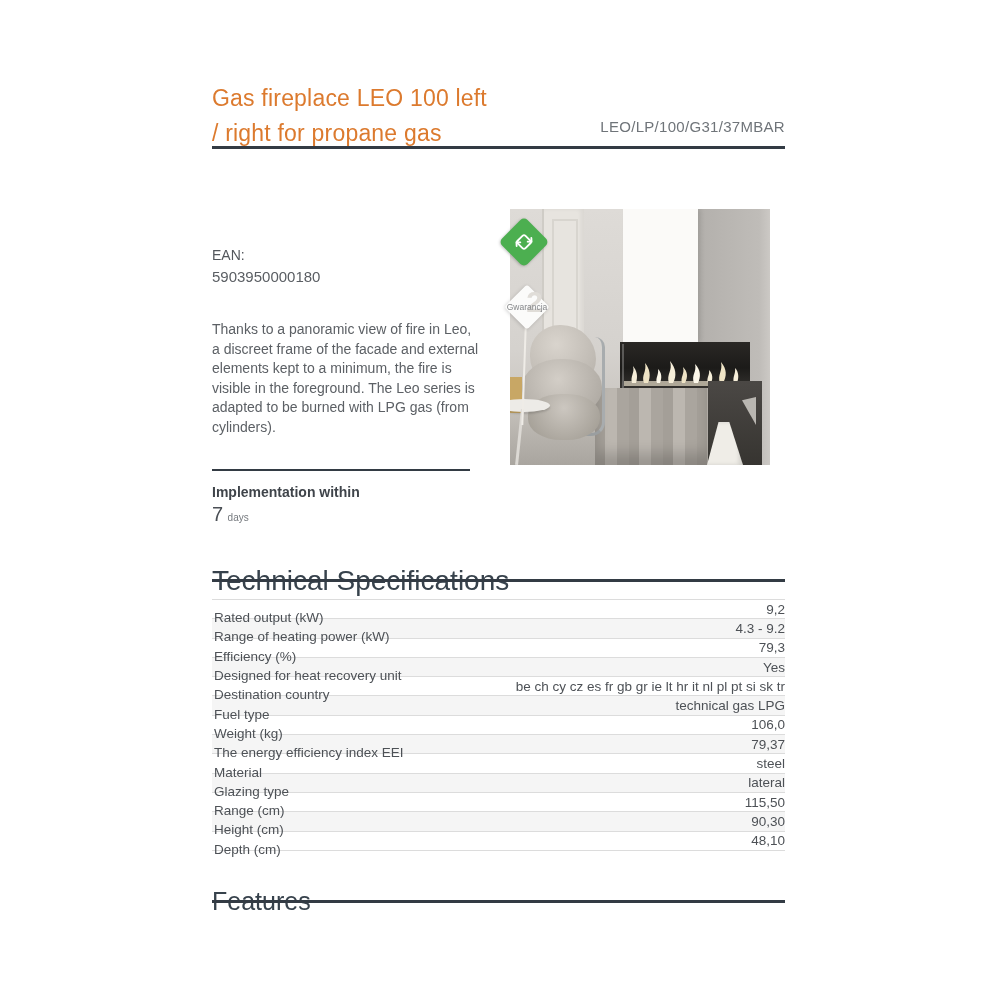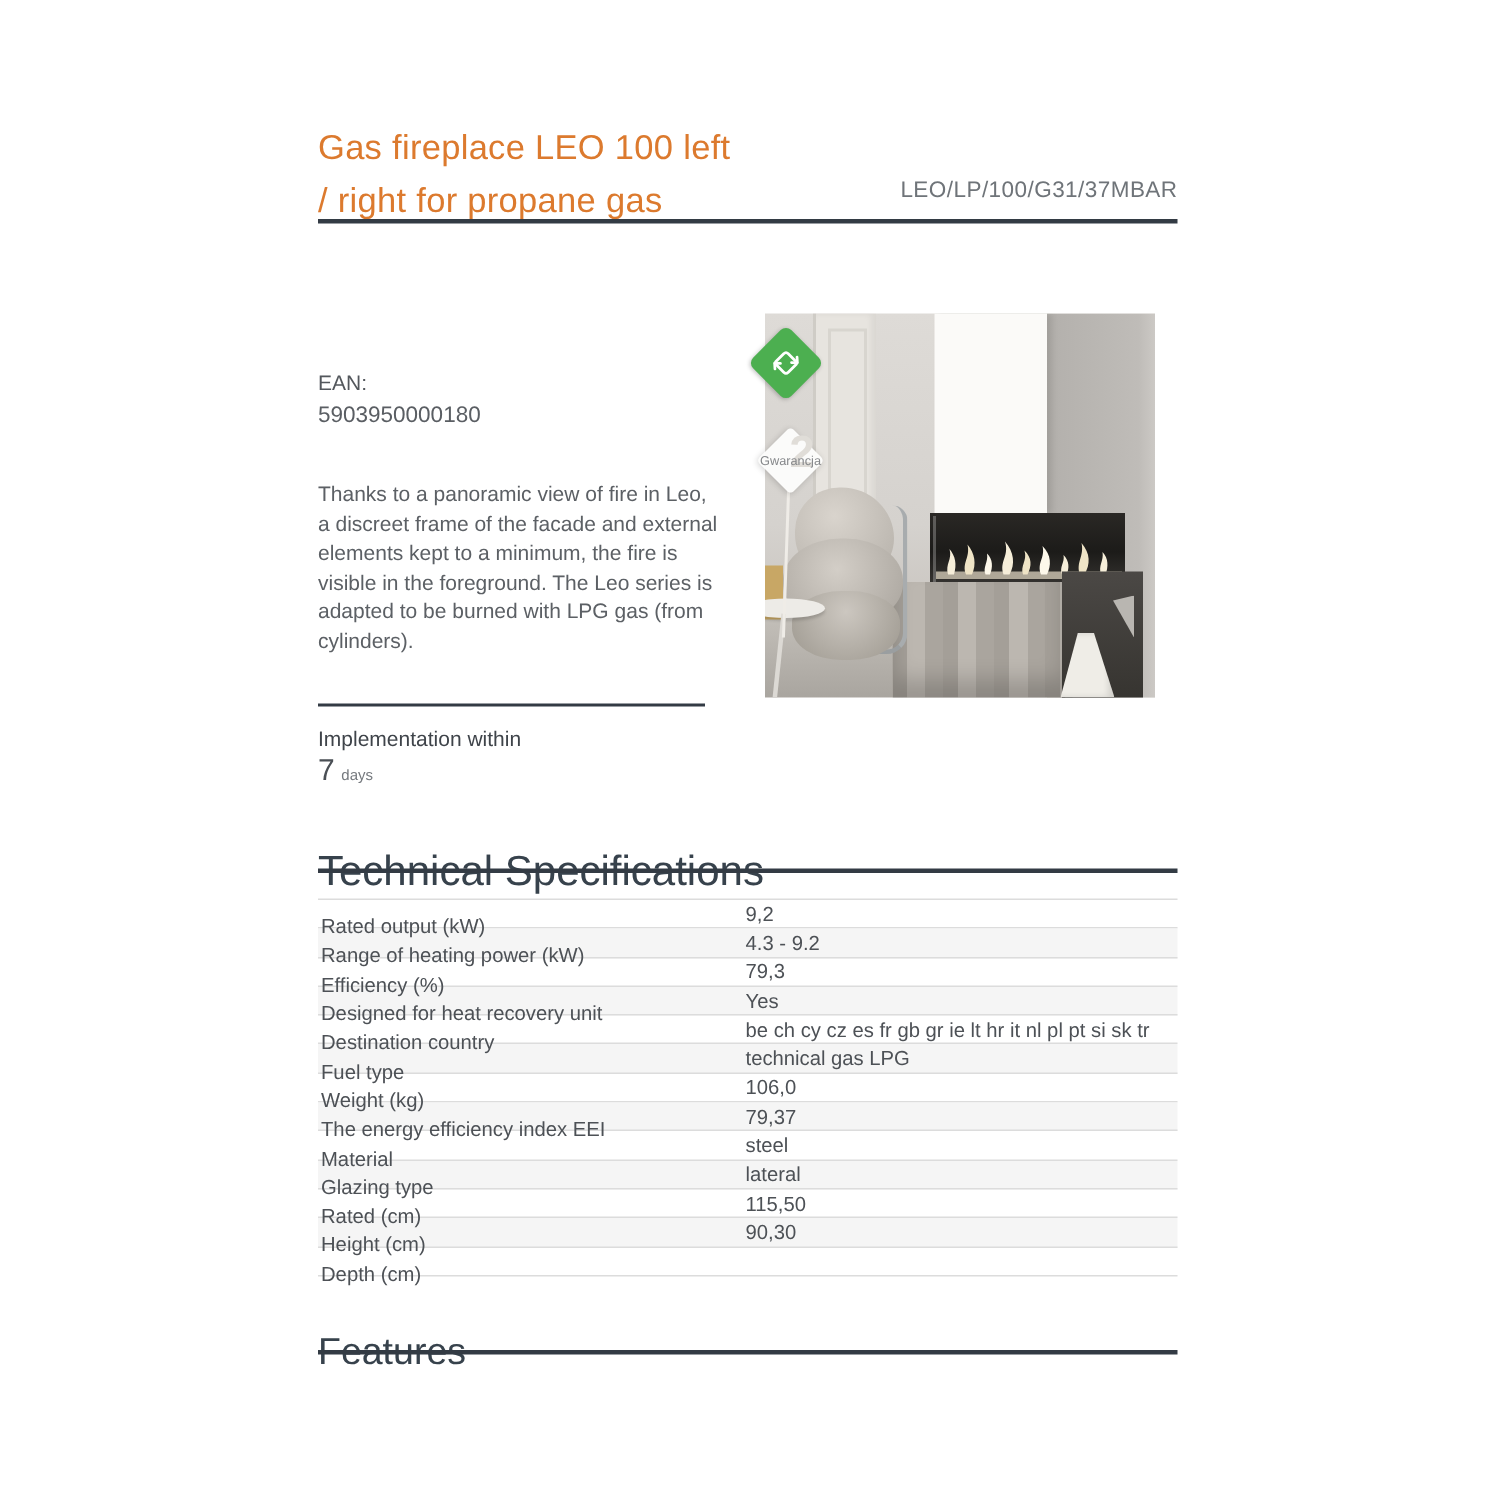--- a/index.html
+++ b/index.html
@@ -15,39 +15,39 @@
            font-weight:400; color:#dc7a2e; letter-spacing:0.2px; }
   .sku   { top:118px; right:215px; font-size:15px; color:#6f7479; letter-spacing:0.3px;margin-left:32px; }
   .rule  { background:#333b44; height:2.5px; }
   .rule-title { left:212px; top:146px; width:573px; }
 
   
   .ean-label { left:212px; top:247px; font-size:14px; color:#53575c; }
   .ean-value { left:212px; top:268px; font-size:15px; color:#5a5e63; }
   .descr { left:212px; top:306px; width:268px; font-size:14px; line-height:19.5px; color:#5c6065; }
   .rule-impl { left:212px; top:469px; width:258px; height:2px; }
-  .impl-label { left:212px; top:484px; font-size:14px; color:#3f444a; }
+  .impl-label { left:212px; top:484px; font-size:14px; color:#3f444a;font-weight:bold; }
   .impl-value { left:212px; top:503px; color:#4a4f55; }
   .impl-value .num { font-size:20px; }
   .impl-value .unit { font-size:10px; color:#75797e; }
 
   
   .h2 { color:#37424c; font-weight:400; }
   .tech-heading { left:212px; top:545px; font-size:28px;margin-top:20px; }
   .rule-tech { left:212px; top:579px; width:573px; }
   .features-heading { left:212px; top:866px; font-size:25px; }
   .rule-features { left:212px; top:900px; width:573px; }
 
   
   .spec-table { left:212px; top:599px; width:573px; border-top:1px solid #dcdcdc;
                 font-size:13.5px; color:#4d5156; }
   .spec-row { display:flex; align-items:center; height:18.3px; border-bottom:1px solid #dcdcdc; }
   .spec-row:nth-child(even) { background:#f5f5f5; }
   .spec-label { flex:0 0 283px; padding-left:2px; white-space:nowrap;margin-top:17px; }
-  .spec-value { flex:1; text-align:left; white-space:nowrap; }
+  .spec-value { flex:1; text-align:right; white-space:nowrap; }
 
   
   .scene { left:510px; top:209px; width:260px; height:256px; overflow:hidden;
            background:linear-gradient(180deg,#dedbd7 0%,#d5d2ce 55%,#cbc7c2 75%); }
   .scene * { position:absolute; }
   .floor { left:0; top:204px; width:205px; height:52px;
            background:linear-gradient(180deg,#c2beb8,#a9a59f); }
   .door  { left:32px; top:0; width:40px; height:218px; background:#e7e4df;
            border-left:2px solid #cfccc6; box-shadow:inset -3px 0 4px rgba(0,0,0,.06); }
   .door-panel { left:8px; top:10px; width:22px; height:190px; border:2px solid #d8d5cf; }
@@ -206,26 +206,27 @@
     </div>
   <div class="spec-row">
       <div class="spec-label">Material</div>
       <div class="spec-value">steel</div>
     </div>
   <div class="spec-row">
       <div class="spec-label">Glazing type</div>
       <div class="spec-value">lateral</div>
     </div>
   <div class="spec-row">
-      <div class="spec-label">Rated (cm)</div>
+      <div class="spec-label">Range (cm)</div>
       <div class="spec-value">115,50</div>
     </div>
   <div class="spec-row">
       <div class="spec-label">Height (cm)</div>
       <div class="spec-value">90,30</div>
     </div>
   <div class="spec-row">
       <div class="spec-label">Depth (cm)</div>
+      <div class="spec-value">48,10</div>
     </div>
 </div>
 
 <h2 class="abs h2 features-heading">Features</h2>
 <div class="abs rule rule-features"></div>
 
 </body></html>

